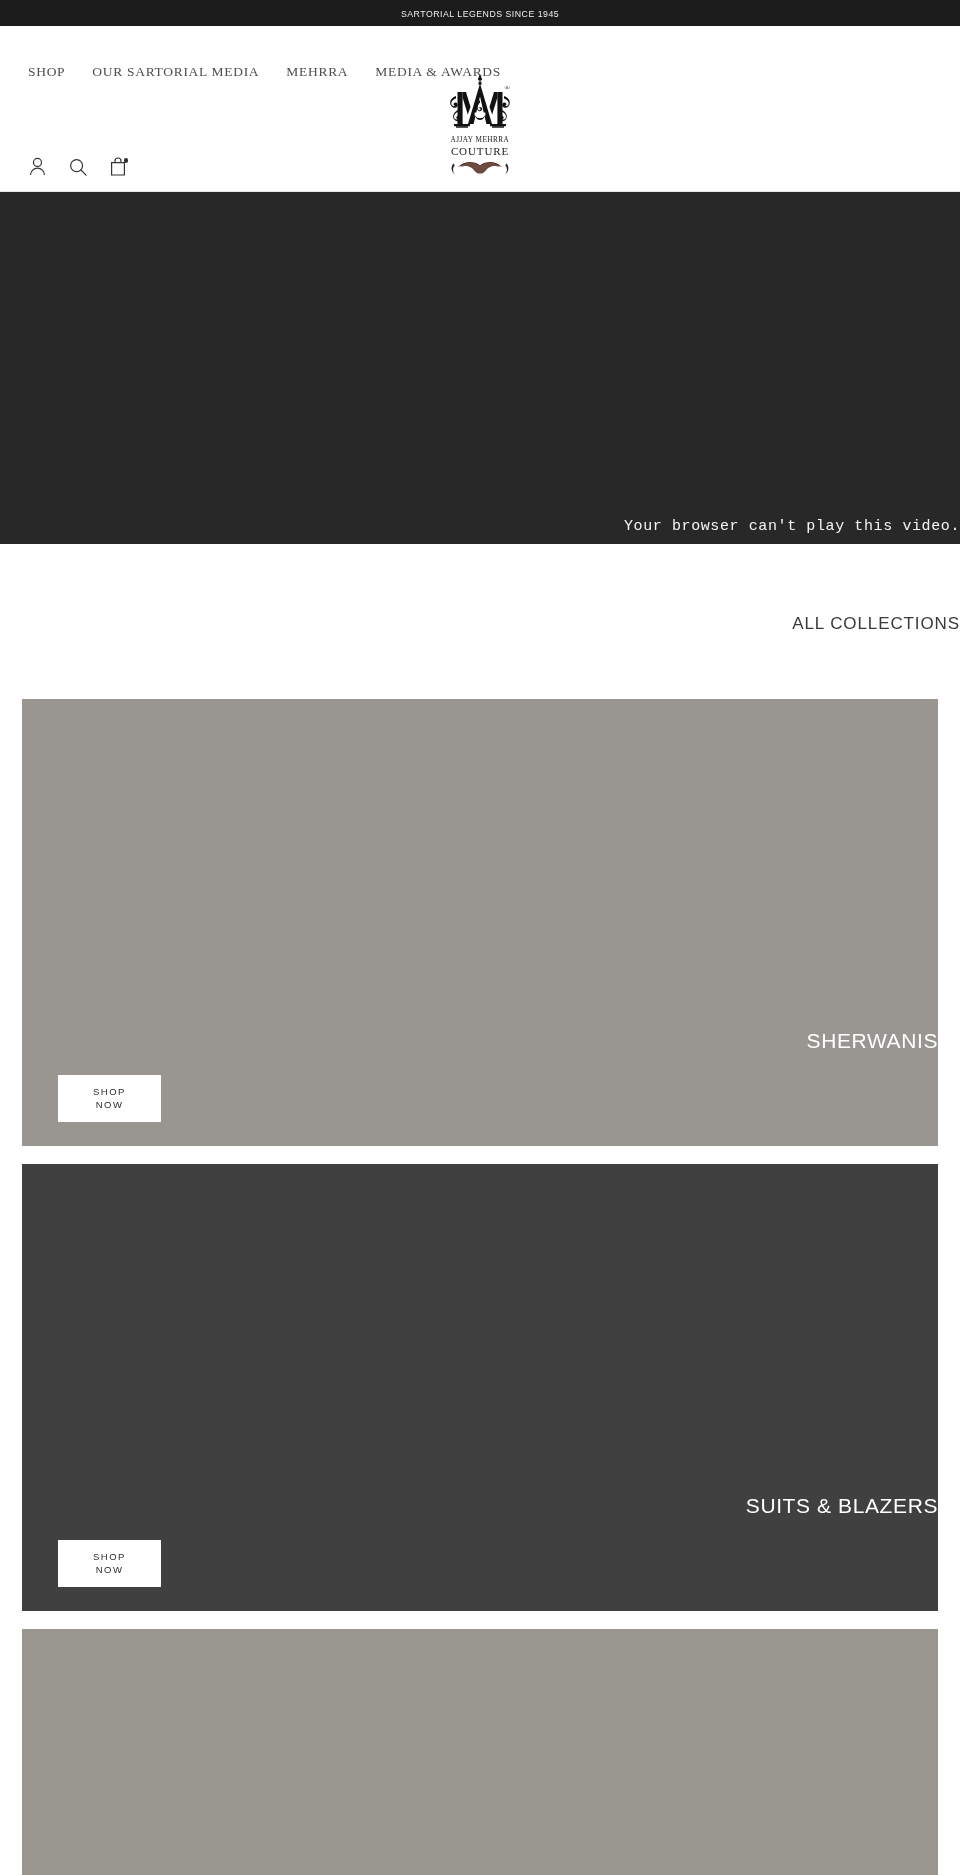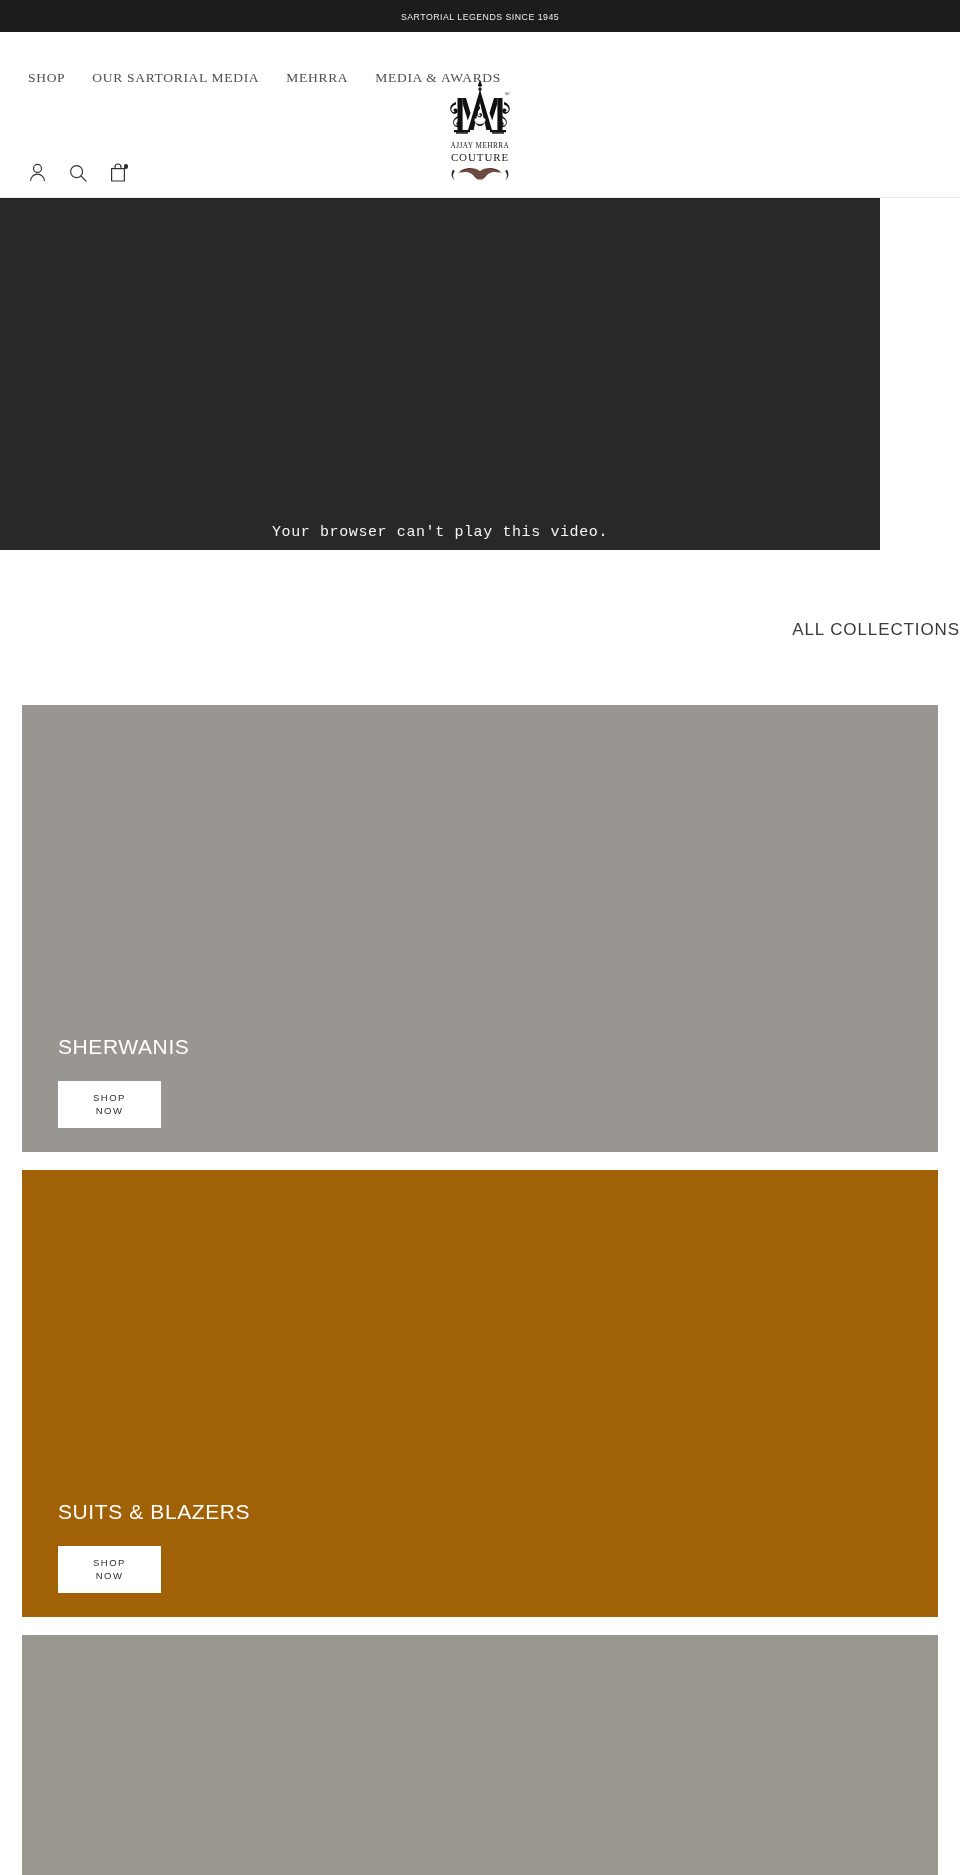--- a/index.html
+++ b/index.html
@@ -6,21 +6,21 @@
   * { margin:0; padding:0; box-sizing:border-box; }
   html, body {
     width:960px; height:1875px;
     background:#ffffff;
     font-family:"Liberation Sans", sans-serif;
     overflow:hidden;
   }
 
   
   .announcement {
-    height:32px;
+    height:26px;
     background:#1c1c1c;
     display:flex;
     align-items:center;
     justify-content:center;
   }
   .announcement-text {
     color:#f2f0ee;
     font-size:9.5px;
     letter-spacing:0.55px;
     font-family:"Liberation Sans", sans-serif;
@@ -100,26 +100,26 @@
     position:absolute;
     top:2px; right:-1px;
     width:4.5px; height:4.5px;
     border-radius:50%;
     background:#2e2e2e;
   }
 
   
   .hero-video {
     position:relative;
-    width:880px;
+    width:960px;
     height:352px;
     background:#282828;
     display:flex;
     align-items:flex-end;
-    justify-content:center;
+    justify-content:flex-end;
   }
   .video-fallback {
     font-family:"Liberation Mono", monospace;
     font-size:15px;
     color:#f4f4f4;
     letter-spacing:0.6px;
     padding-bottom:9px;
   }
 
   
@@ -153,20 +153,21 @@
     cursor:pointer;
     overflow:hidden;
   }
   .card-title {
     font-family:"Liberation Sans", sans-serif;
     font-size:21px;
     letter-spacing:0.6px;
     color:#ffffff;
     font-weight:400;
     margin-bottom:22px;
+    text-align:right;
   }
   .card-cta {
     width:103px;
     height:47px;
     background:#ffffff;
     display:flex;
     flex-direction:column;
     align-items:center;
     justify-content:center;
     line-height:1.28;
@@ -295,21 +296,21 @@
   <div class="cards">
 
     <div class="card" style="background:#999692;">
       <div class="card-title">SHERWANIS</div>
       <div class="card-cta">
         <span>SHOP</span>
         <span>NOW</span>
       </div>
     </div>
 
-    <div class="card" style="background:#a16207;">
+    <div class="card" style="background:#404040;">
       <div class="card-title">SUITS &amp; BLAZERS</div>
       <div class="card-cta">
         <span>SHOP</span>
         <span>NOW</span>
       </div>
     </div>
 
     <div class="card" style="background:#9a9791;">
       <div class="card-title"></div>
     </div>

